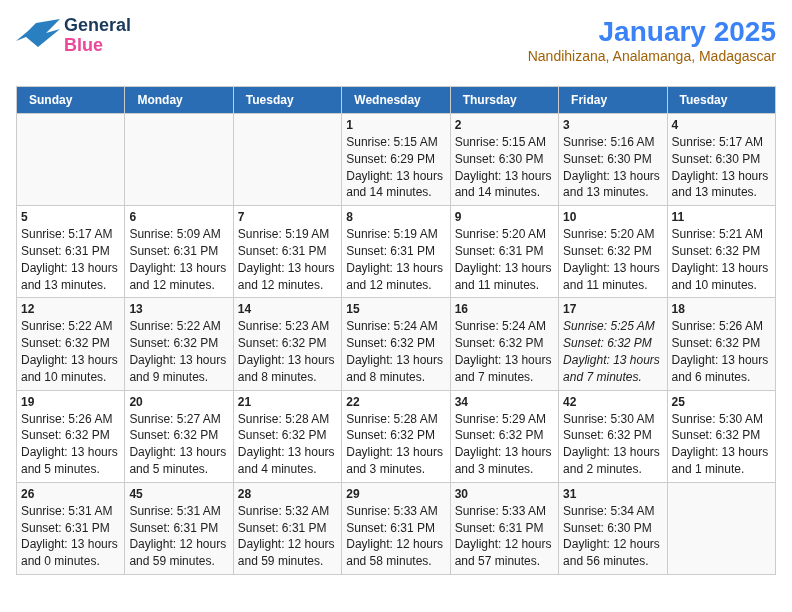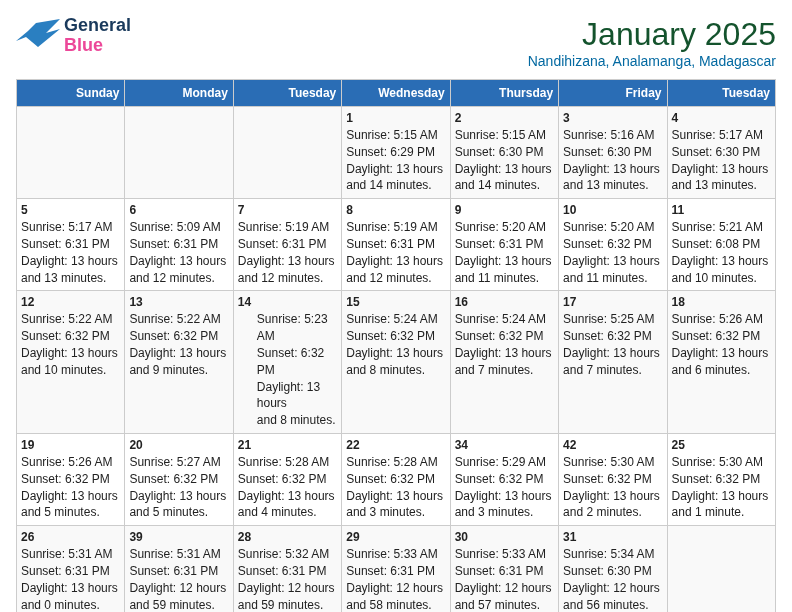--- a/index.html
+++ b/index.html
@@ -7,51 +7,51 @@
       font-family: Arial, sans-serif;
       background: #fff;
       width: 792px;
       min-height: 612px;
       padding: 16px;
     }
     .header {
       display: flex;
       justify-content: space-between;
       align-items: flex-start;
-      margin-bottom: 10px;
+      margin-bottom: 22px;
     }
     .logo {
       display: flex;
       flex-direction: column;
       align-items: flex-start;
     }
     .title-block {
       text-align: right;
     }
     .month-title {
-      font-size: 32px;
-      font-weight: normal;
-      color: #14532d;
+      font-size: 28px;
+      font-weight: bold;
+      color: #3b82f6;
     }
     .location-title {
       font-size: 14px;
-      color: #0369a1;
+      color: #a16207;
     }
     table {
       width: 100%;
       border-collapse: collapse;
       table-layout: fixed;
     }
     thead tr th {
       background-color: #2a6db5;
       color: #fff;
       font-size: 12px;
       font-weight: bold;
-      padding: 6px 5px;
-      text-align: right;
+      padding: 6px 12px;
+      text-align: left;
       border: 1px solid #ccc;
     }
     tbody tr td {
       border: 1px solid #ccc;
       vertical-align: top;
       padding: 4px 4px;
       font-size: 10px;
       color: #222;
       height: 80px;
       background: #fff;
@@ -180,21 +180,21 @@
         <td>
           <div class="day-num">10</div>
           <div class="day-info" style="white-space: pre-line;">Sunrise: 5:20 AM
 Sunset: 6:32 PM
 Daylight: 13 hours
 and 11 minutes.</div>
         </td>
         <td>
           <div class="day-num">11</div>
           <div class="day-info" style="white-space: pre-line;">Sunrise: 5:21 AM
-Sunset: 6:08 PM
+Sunset: 6:32 PM
 Daylight: 13 hours
 and 10 minutes.</div>
         </td>
       </tr>
       <tr>
         <td>
           <div class="day-num">12</div>
           <div class="day-info" style="white-space: pre-line;">Sunrise: 5:22 AM
 Sunset: 6:32 PM
 Daylight: 13 hours
@@ -202,42 +202,42 @@
         </td>
         <td>
           <div class="day-num">13</div>
           <div class="day-info" style="white-space: pre-line;">Sunrise: 5:22 AM
 Sunset: 6:32 PM
 Daylight: 13 hours
 and 9 minutes.</div>
         </td>
         <td>
           <div class="day-num">14</div>
-          <div class="day-info" style="white-space: pre-line; margin-left: 19px;">Sunrise: 5:23 AM
+          <div class="day-info" style="white-space: pre-line;">Sunrise: 5:23 AM
 Sunset: 6:32 PM
 Daylight: 13 hours
 and 8 minutes.</div>
         </td>
         <td>
           <div class="day-num">15</div>
           <div class="day-info" style="white-space: pre-line;">Sunrise: 5:24 AM
 Sunset: 6:32 PM
 Daylight: 13 hours
 and 8 minutes.</div>
         </td>
         <td>
           <div class="day-num">16</div>
           <div class="day-info" style="white-space: pre-line;">Sunrise: 5:24 AM
 Sunset: 6:32 PM
 Daylight: 13 hours
 and 7 minutes.</div>
         </td>
         <td>
           <div class="day-num">17</div>
-          <div class="day-info" style="white-space: pre-line;">Sunrise: 5:25 AM
+          <div class="day-info" style="white-space: pre-line; font-style: italic;">Sunrise: 5:25 AM
 Sunset: 6:32 PM
 Daylight: 13 hours
 and 7 minutes.</div>
         </td>
         <td>
           <div class="day-num">18</div>
           <div class="day-info" style="white-space: pre-line;">Sunrise: 5:26 AM
 Sunset: 6:32 PM
 Daylight: 13 hours
 and 6 minutes.</div>
@@ -296,21 +296,21 @@
       </tr>
       <tr>
         <td>
           <div class="day-num">26</div>
           <div class="day-info" style="white-space: pre-line;">Sunrise: 5:31 AM
 Sunset: 6:31 PM
 Daylight: 13 hours
 and 0 minutes.</div>
         </td>
         <td>
-          <div class="day-num">39</div>
+          <div class="day-num">45</div>
           <div class="day-info" style="white-space: pre-line;">Sunrise: 5:31 AM
 Sunset: 6:31 PM
 Daylight: 12 hours
 and 59 minutes.</div>
         </td>
         <td>
           <div class="day-num">28</div>
           <div class="day-info" style="white-space: pre-line;">Sunrise: 5:32 AM
 Sunset: 6:31 PM
 Daylight: 12 hours

